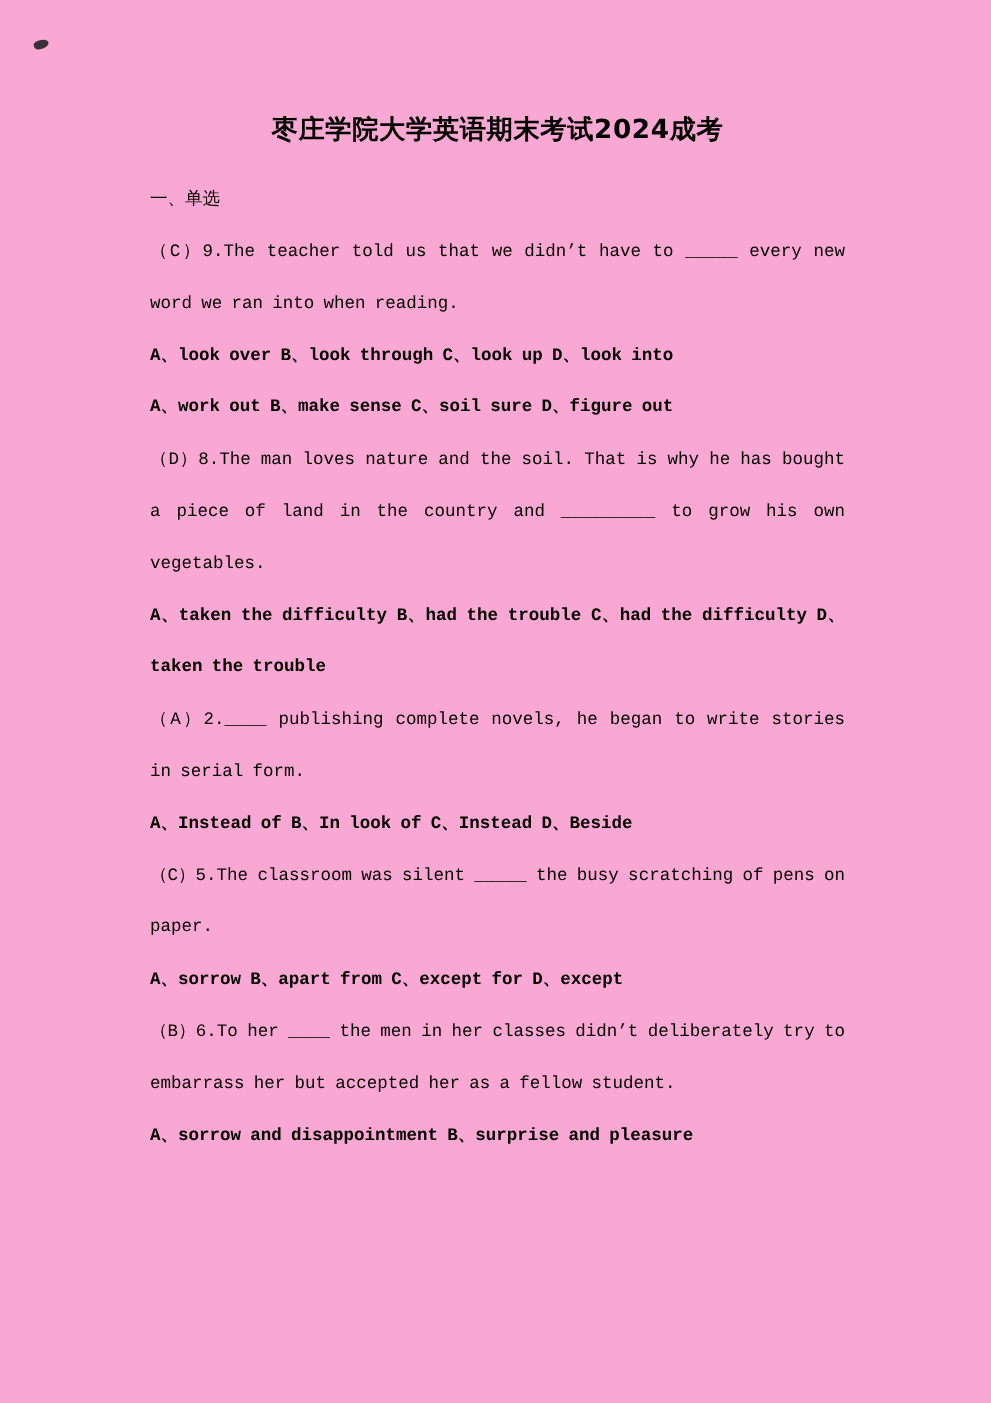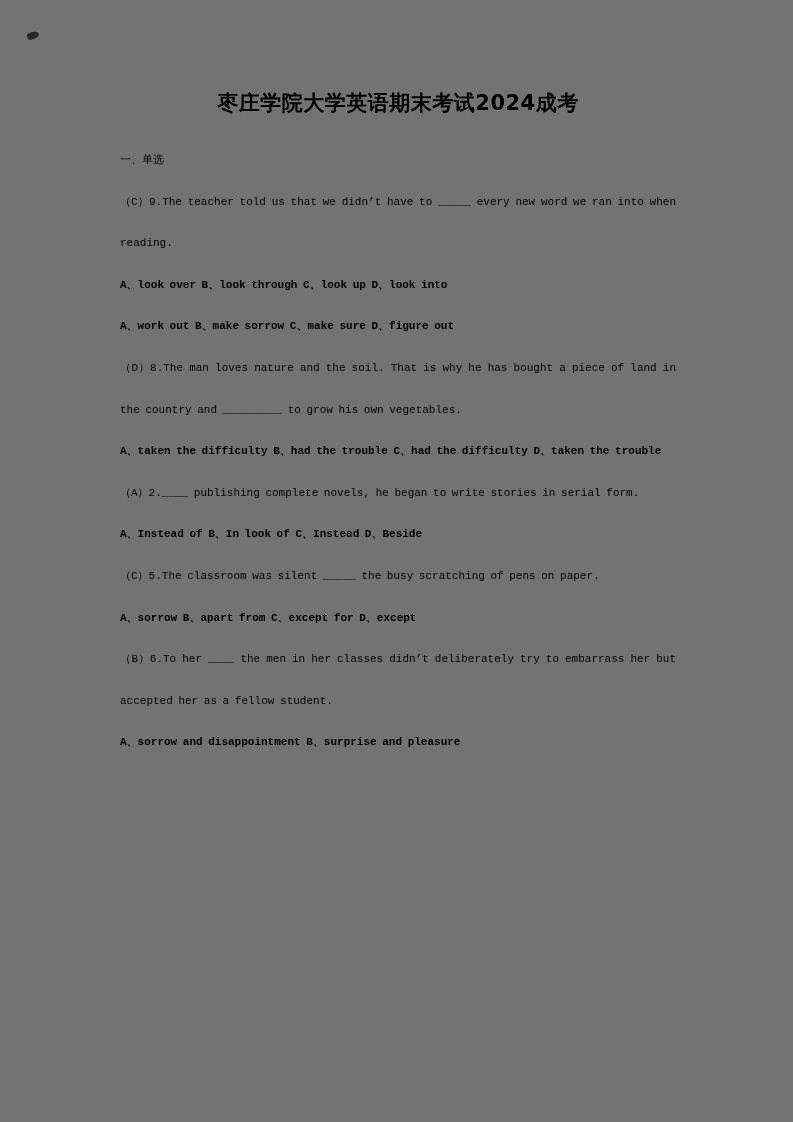--- a/index.html
+++ b/index.html
@@ -4,21 +4,21 @@
 <style>
   html, body {
     margin: 0;
     padding: 0;
     background: #ffffff;
   }
   .page {
     position: relative;
     width: 793px;
     height: 1122px;
-    background: #737373;
+    background: #f9a8d4;
     color: #000000;
     overflow: hidden;
     font-family: "Liberation Mono", "DejaVu Sans Mono", monospace;
   }
   .scan-speck {
     position: absolute;
     left: 27px;
     top: 32px;
     width: 12px;
     height: 7px;
@@ -38,21 +38,21 @@
     font-weight: bold;
     font-size: 21px;
     line-height: 30px;
     text-align: center;
     margin: 0 0 22px 0;
     letter-spacing: 0.5px;
     white-space: nowrap;
   }
   .body-text p {
     margin: 0;
-    font-size: 11px;
+    font-size: 14px;
     line-height: 41.6px;
     text-align: justify;
     text-justify: inter-word;
     word-spacing: -1px;
   }
   .body-text p.options {
     text-align: justify;
     font-weight: bold;
   }
 </style>
@@ -67,21 +67,21 @@
 
     <h1 class="doc-title">枣庄学院大学英语期末考试2024成考</h1>
 
     <div class="body-text">
 
       <p>一、单选</p>
 
       <p>（C）9.The teacher told us that we didn’t have to _____ every new word we ran into when reading.</p>
       <p class="options">A、look over B、look through C、look up D、look into</p>
 
-      <p class="options">A、work out B、make sorrow C、make sure D、figure out</p>
+      <p class="options">A、work out B、make sense C、soil sure D、figure out</p>
 
       <p>（D）8.The man loves nature and the soil. That is why he has bought a piece of land in the country and _________ to grow his own vegetables.</p>
       <p class="options">A、taken the difficulty B、had the trouble C、had the difficulty D、taken the trouble</p>
 
       <p>（A）2.____ publishing complete novels, he began to write stories in serial form.</p>
       <p class="options">A、Instead of B、In look of C、Instead D、Beside</p>
 
       <p>（C）5.The classroom was silent _____ the busy scratching of pens on paper.</p>
       <p class="options">A、sorrow B、apart from C、except for D、except</p>
 

